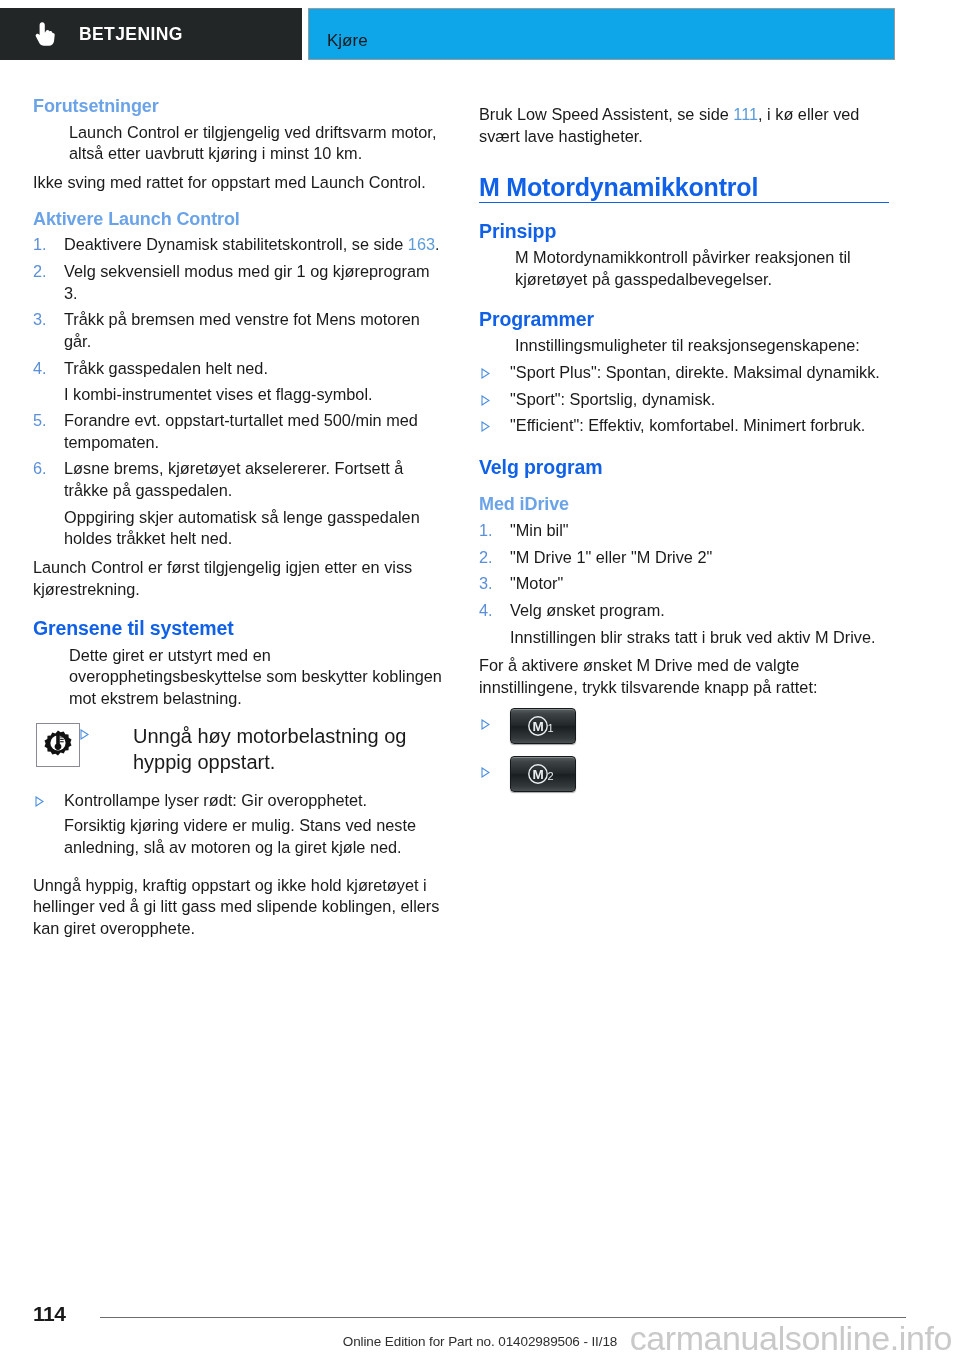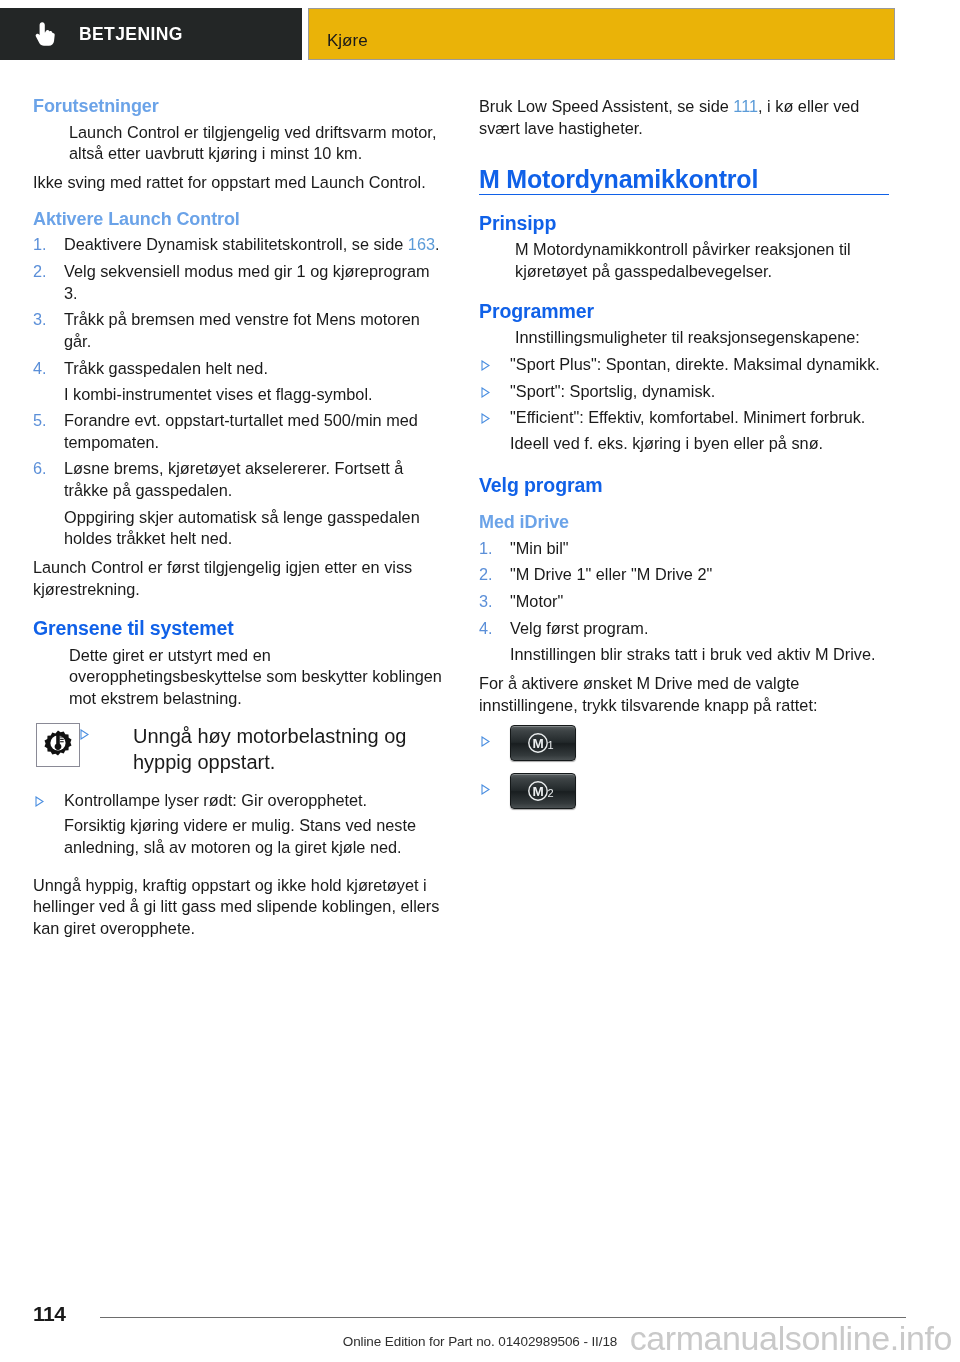--- a/index.html
+++ b/index.html
@@ -49,21 +49,21 @@
     letter-spacing: 0.4px;
     margin-left: 24px;
     white-space: nowrap;
   }
   .header-tab-light {
     position: absolute;
     left: 308px;
     top: 0;
     width: 587px;
     height: 52px;
-    background: #eab308;
+    background: #0ea5e9;
     border: 1px solid #9a9a9a;
     display: flex;
     align-items: flex-end;
     padding: 0 0 8px 18px;
   }
   .header-section {
     font-size: 17px;
     color: #1a1a1a;
     white-space: nowrap;
   }
@@ -358,21 +358,21 @@
         <span>Kontrollampe lyser rødt: Gir overopphetet.</span>
         <div class="bullet-sub">Forsiktig kjøring videre er mulig. Stans ved neste anledning, slå av motoren og la giret kjøle ned.</div>
       </li>
     </ul>
 
     <p class="doc-p" style="margin-top:16px;">Unngå hyppig, kraftig oppstart og ikke hold kjøretøyet i hellinger ved å gi litt gass med slipende koblingen, ellers kan giret overopphete.</p>
   </div>
 
   <div class="col col-right">
 
-    <p class="doc-p" style="margin-top:0;"><span>Bruk Low Speed Assistent, se side </span><span class="pageref">111</span><span>, i kø eller ved svært lave hastigheter.</span></p>
+    <p class="doc-p" style="margin-top:8px;"><span>Bruk Low Speed Assistent, se side </span><span class="pageref">111</span><span>, i kø eller ved svært lave hastigheter.</span></p>
 
     <h1 class="doc-h1">M Motordynamikkontrol</h1>
 
     <h2 class="doc-h2">Prinsipp</h2>
     <p class="doc-p tight">M Motordynamikkontroll påvirker reaksjonen til kjøretøyet på gasspedalbevegelser.</p>
 
     <h2 class="doc-h2">Programmer</h2>
     <p class="doc-p tight">Innstillingsmuligheter til reaksjonsegenskapene:</p>
     <ul class="doc-ul">
       <li>
@@ -385,42 +385,41 @@
         <svg class="tri" viewBox="0 0 9 11">
           <path d="M1 1 L8 5.5 L1 10 Z" fill="none" stroke="#4a8ee0" stroke-width="1.1"></path>
         </svg>
         <span>"Sport": Sportslig, dynamisk.</span>
       </li>
       <li>
         <svg class="tri" viewBox="0 0 9 11">
           <path d="M1 1 L8 5.5 L1 10 Z" fill="none" stroke="#4a8ee0" stroke-width="1.1"></path>
         </svg>
         <span>"Efficient": Effektiv, komfortabel. Minimert forbruk.</span>
-        <div class="bullet-sub">Ideell ved f. eks. kjøring i byen eller på snø.</div>
       </li>
     </ul>
 
     <h2 class="doc-h2" style="margin-top:19px;">Velg program</h2>
     <h3 class="doc-h3">Med iDrive</h3>
     <ol class="doc-ol">
       <li>
         <span class="num">1.</span>
         <span>"Min bil"</span>
       </li>
       <li>
         <span class="num">2.</span>
         <span>"M Drive 1" eller "M Drive 2"</span>
       </li>
       <li>
         <span class="num">3.</span>
         <span>"Motor"</span>
       </li>
       <li>
         <span class="num">4.</span>
-        <span>Velg først program.</span>
+        <span>Velg ønsket program.</span>
       </li>
     </ol>
     <div class="sub-note">Innstillingen blir straks tatt i bruk ved aktiv M Drive.</div>
 
     <p class="doc-p">For å aktivere ønsket M Drive med de valgte innstillingene, trykk tilsvarende knapp på rattet:</p>
 
     <ul class="btn-list">
       <li>
         <svg class="tri" viewBox="0 0 9 11">
           <path d="M1 1 L8 5.5 L1 10 Z" fill="none" stroke="#4a8ee0" stroke-width="1.1"></path>

